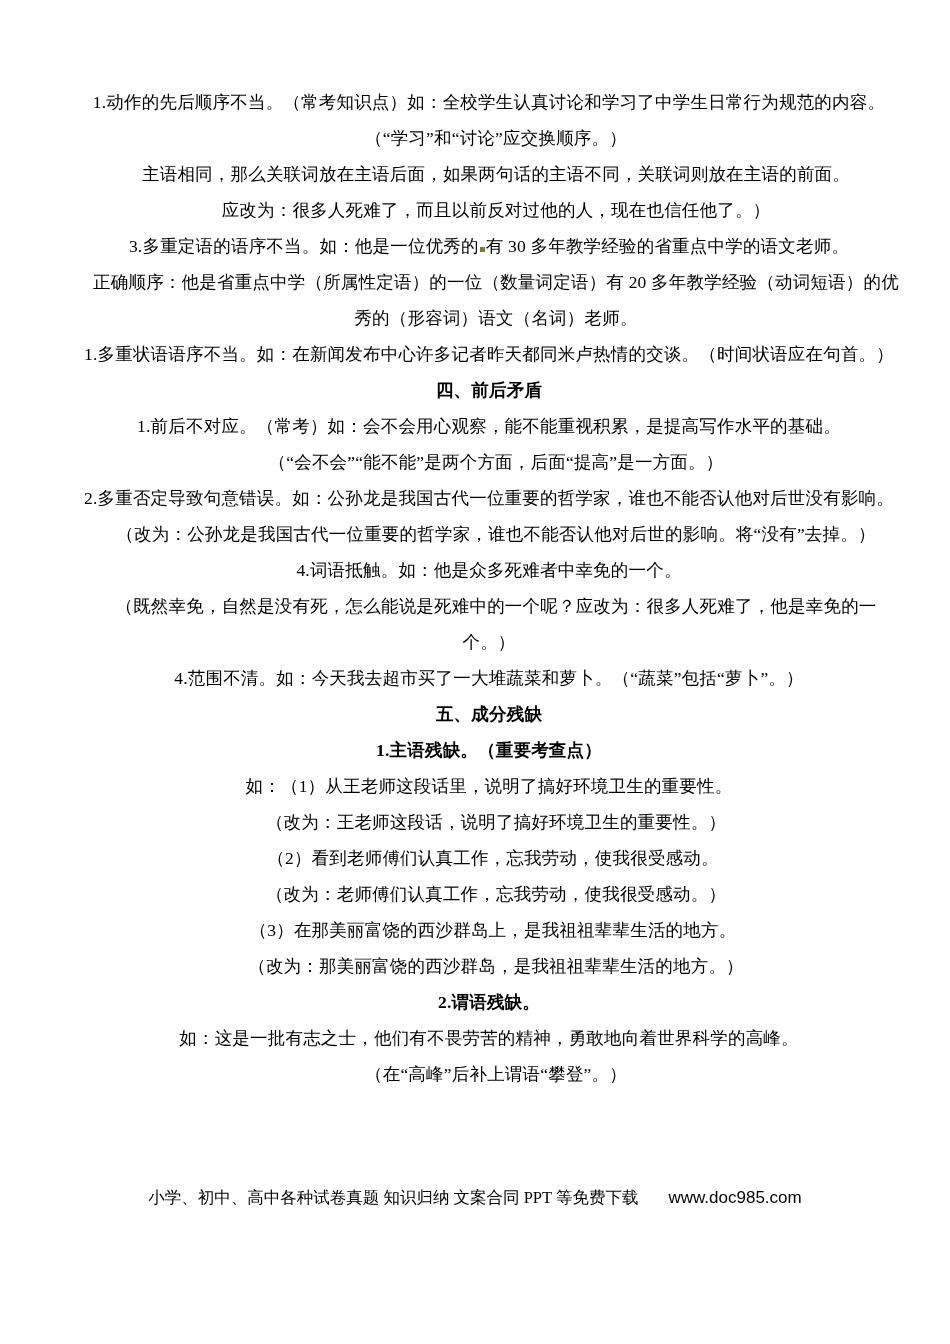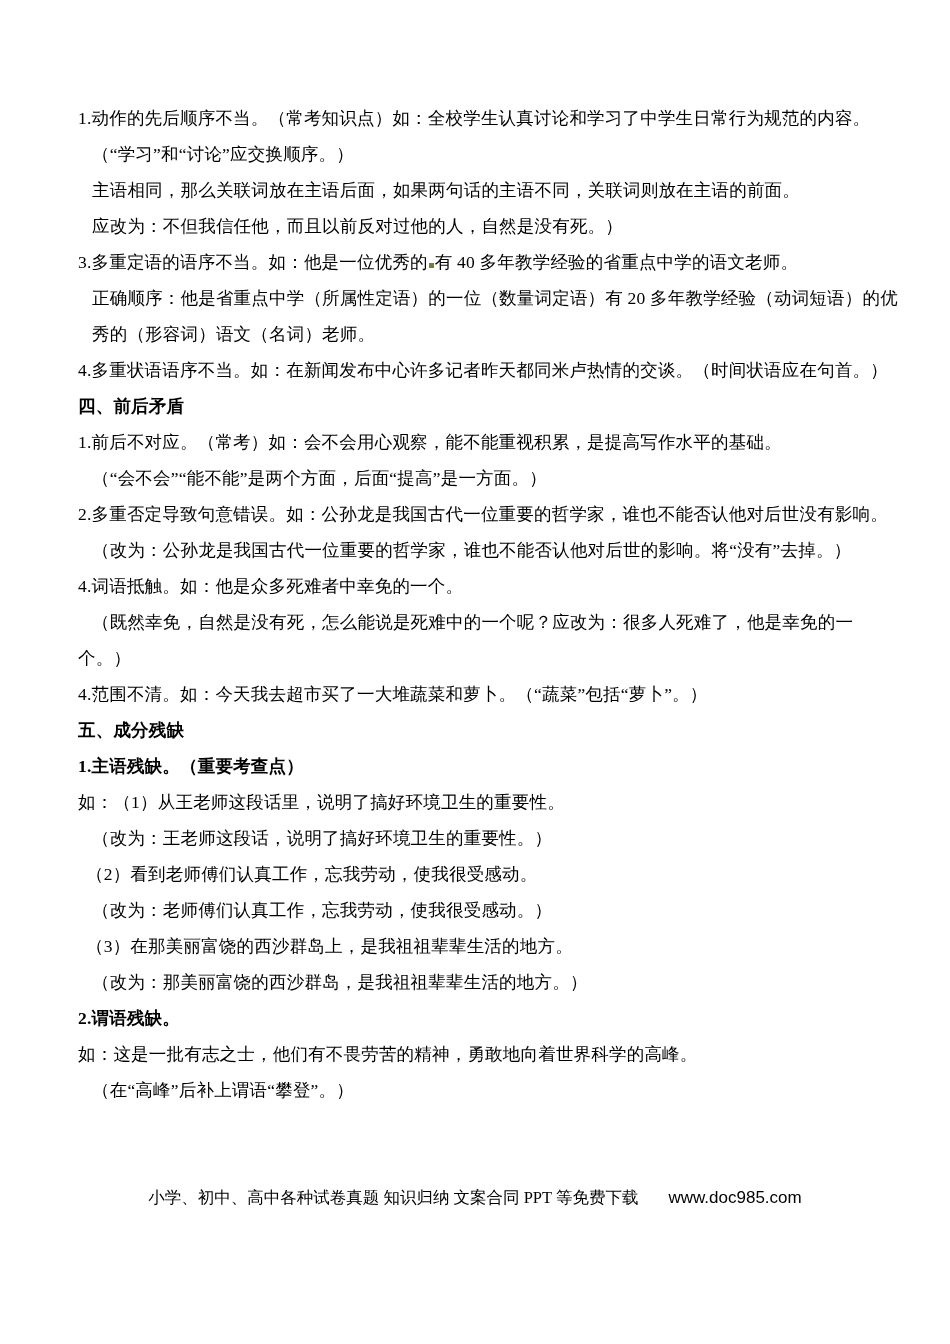--- a/index.html
+++ b/index.html
@@ -7,23 +7,24 @@
     position: relative;
     width: 950px;
     height: 1344px;
     background: #ffffff;
     color: #000000;
     font-family: "Liberation Serif", "DejaVu Serif", serif;
     overflow: hidden;
   }
   .content {
     position: absolute;
-    top: 100px;
+    top: 84px;
     left: 62px;
     right: 50px;
+    text-align: center;
   }
   .ln {
     margin: 0;
     height: 36px;
     line-height: 36px;
     font-size: 17.5px;
     white-space: nowrap;
     letter-spacing: 0.2px;
   }
   .i0 { margin-left: 16px; }   
@@ -58,25 +59,25 @@
   }
 </style>
 </head>
 <body>
 
 <div class="page">
   <div class="content">
     <p class="ln i0">1.动作的先后顺序不当。（常考知识点）如：全校学生认真讨论和学习了中学生日常行为规范的内容。</p>
     <p class="ln ic">（“学习”和“讨论”应交换顺序。）</p>
     <p class="ln ic">主语相同，那么关联词放在主语后面，如果两句话的主语不同，关联词则放在主语的前面。</p>
-    <p class="ln ic">应改为：不但我信任他，而且以前反对过他的人，自然是没有死。）</p>
-    <p class="ln i0"><span>3.多重定语的语序不当。如：他是一位优秀的</span><span class="stray-dot"></span><span>有 40 多年教学经验的省重点中学的语文老师。</span></p>
+    <p class="ln ic">应改为：很多人死难了，而且以前反对过他的人，现在也信任他了。）</p>
+    <p class="ln i0"><span>3.多重定语的语序不当。如：他是一位优秀的</span><span class="stray-dot"></span><span>有 30 多年教学经验的省重点中学的语文老师。</span></p>
     <p class="ln ic">正确顺序：他是省重点中学（所属性定语）的一位（数量词定语）有 20 多年教学经验（动词短语）的优</p>
     <p class="ln ic">秀的（形容词）语文（名词）老师。</p>
-    <p class="ln i0">4.多重状语语序不当。如：在新闻发布中心许多记者昨天都同米卢热情的交谈。（时间状语应在句首。）</p>
+    <p class="ln i0">1.多重状语语序不当。如：在新闻发布中心许多记者昨天都同米卢热情的交谈。（时间状语应在句首。）</p>
     <p class="ln i0 hd">四、前后矛盾</p>
     <p class="ln i0">1.前后不对应。（常考）如：会不会用心观察，能不能重视积累，是提高写作水平的基础。</p>
     <p class="ln ic">（“会不会”“能不能”是两个方面，后面“提高”是一方面。）</p>
     <p class="ln i0">2.多重否定导致句意错误。如：公孙龙是我国古代一位重要的哲学家，谁也不能否认他对后世没有影响。</p>
     <p class="ln ic">（改为：公孙龙是我国古代一位重要的哲学家，谁也不能否认他对后世的影响。将“没有”去掉。）</p>
     <p class="ln i0">4.词语抵触。如：他是众多死难者中幸免的一个。</p>
     <p class="ln ic">（既然幸免，自然是没有死，怎么能说是死难中的一个呢？应改为：很多人死难了，他是幸免的一</p>
     <p class="ln i0">个。）</p>
     <p class="ln i0">4.范围不清。如：今天我去超市买了一大堆蔬菜和萝卜。（“蔬菜”包括“萝卜”。）</p>
     <p class="ln i0 hd">五、成分残缺</p>

